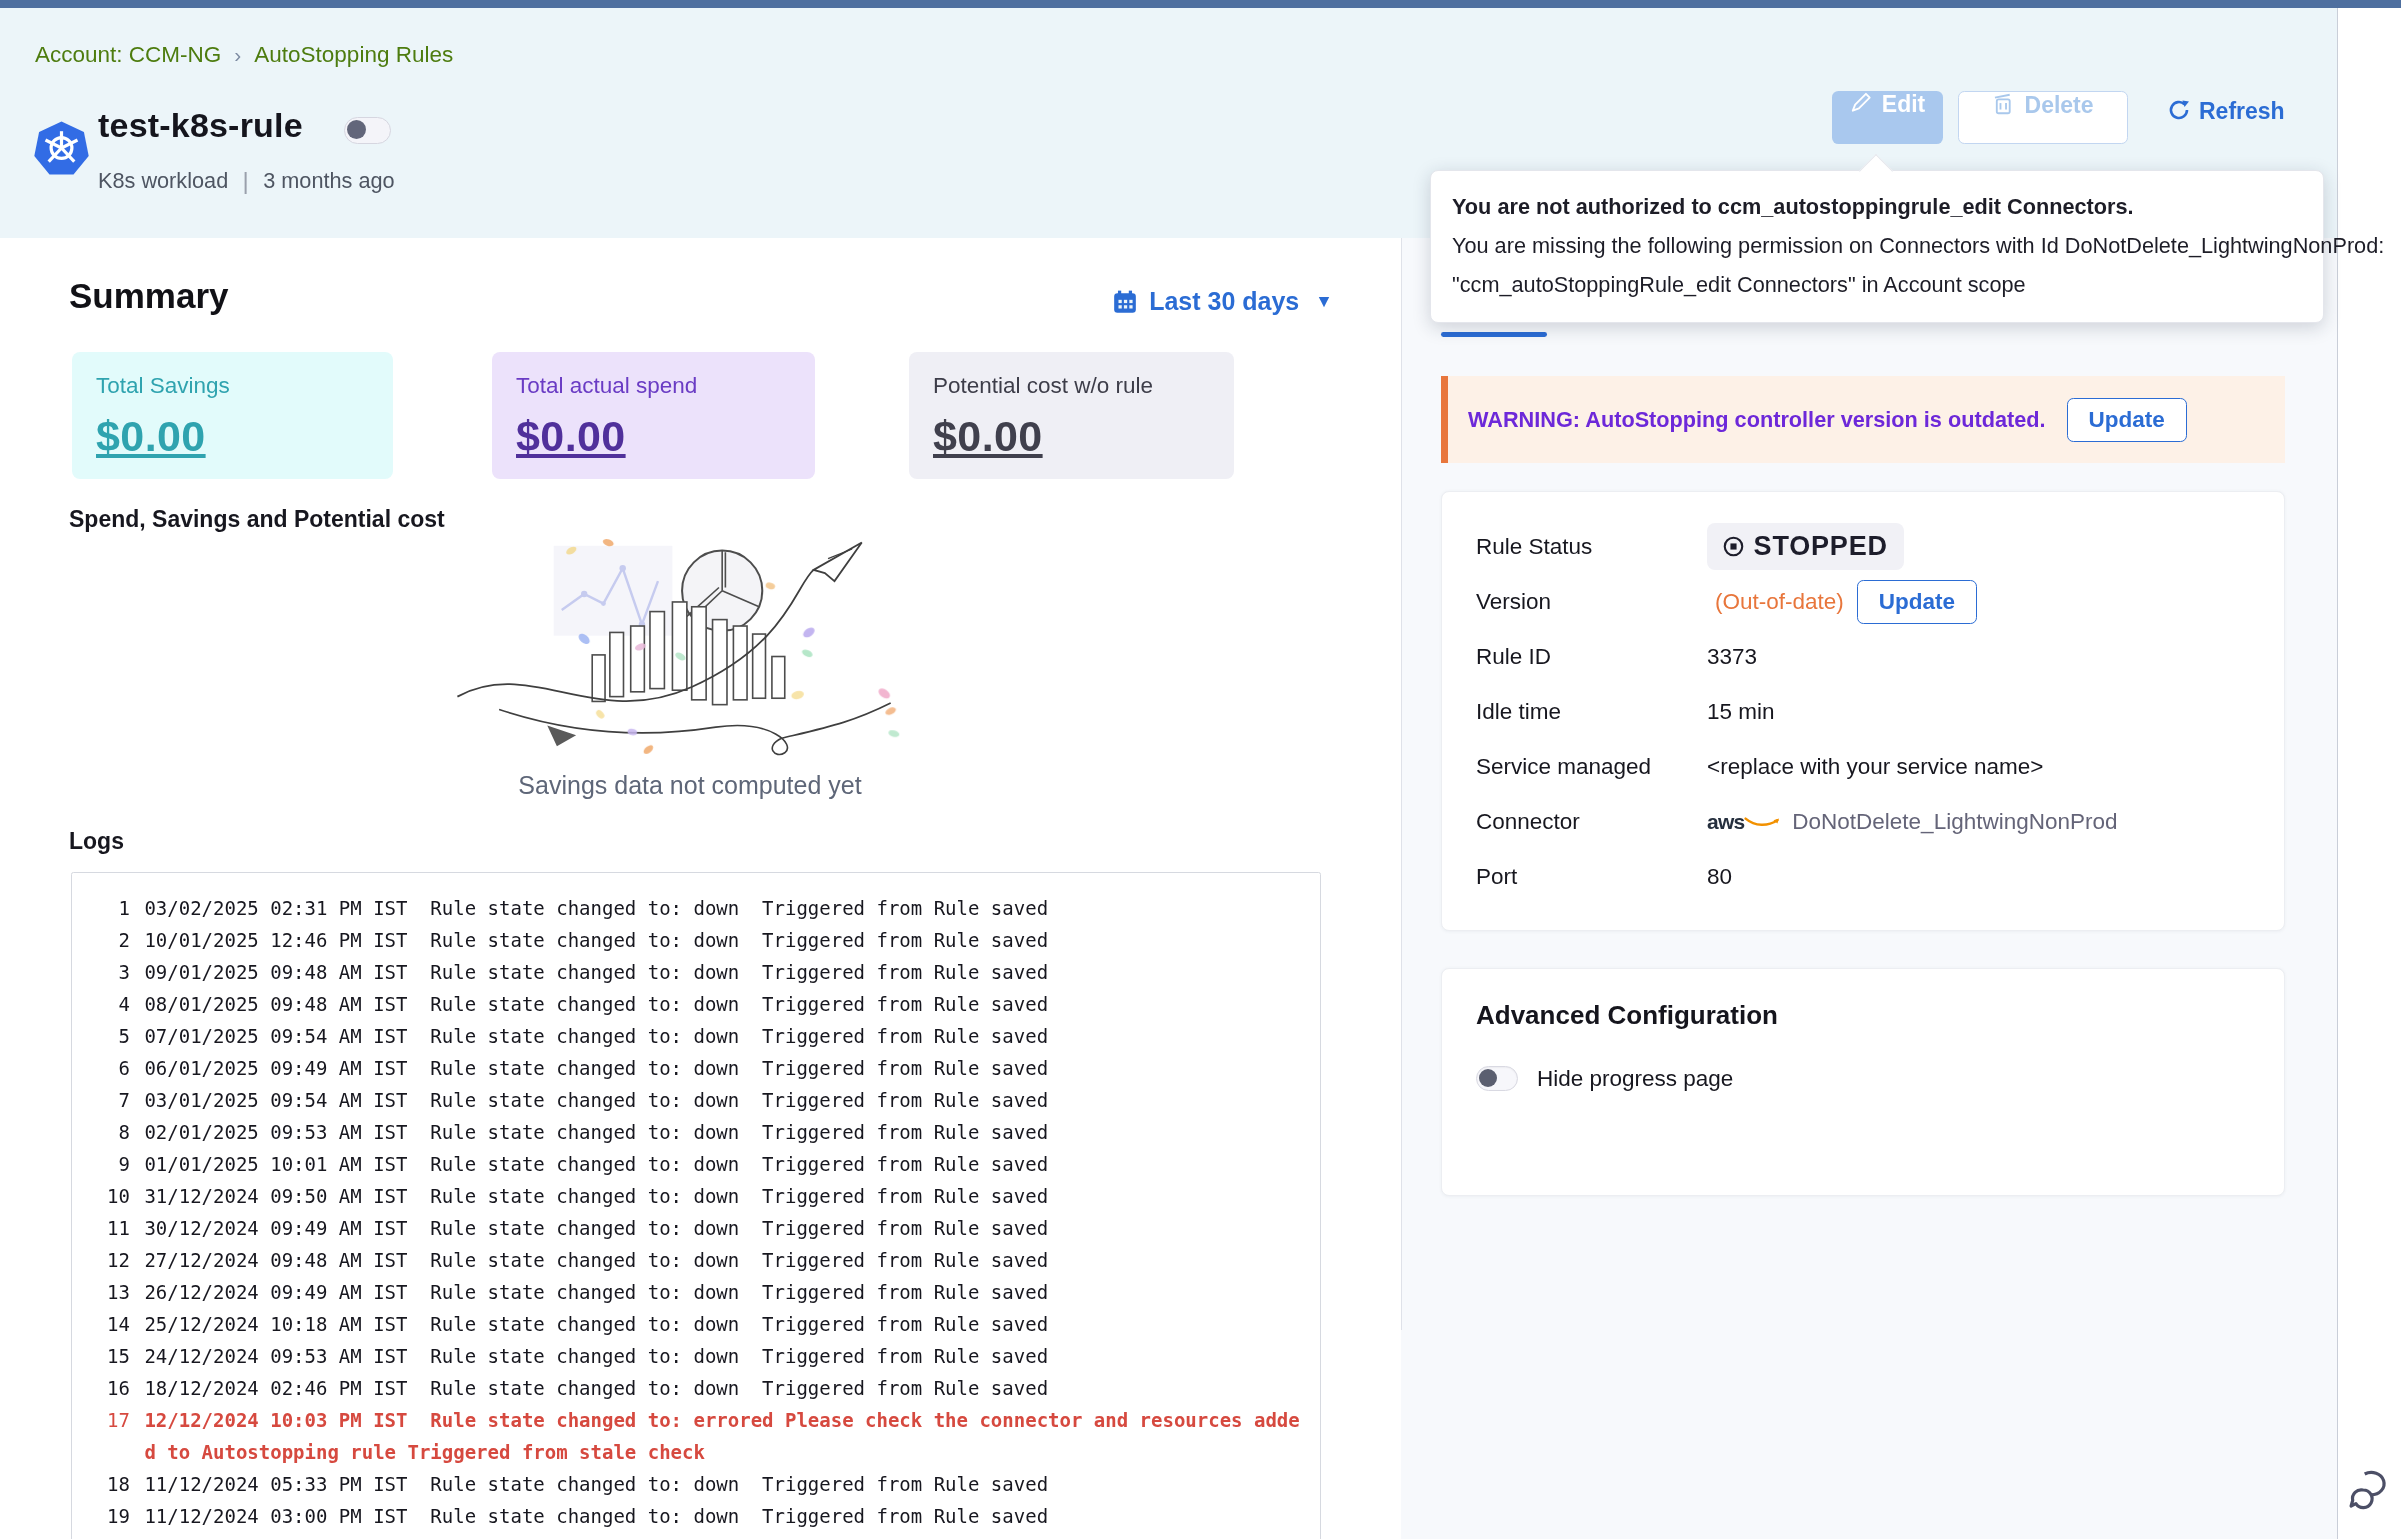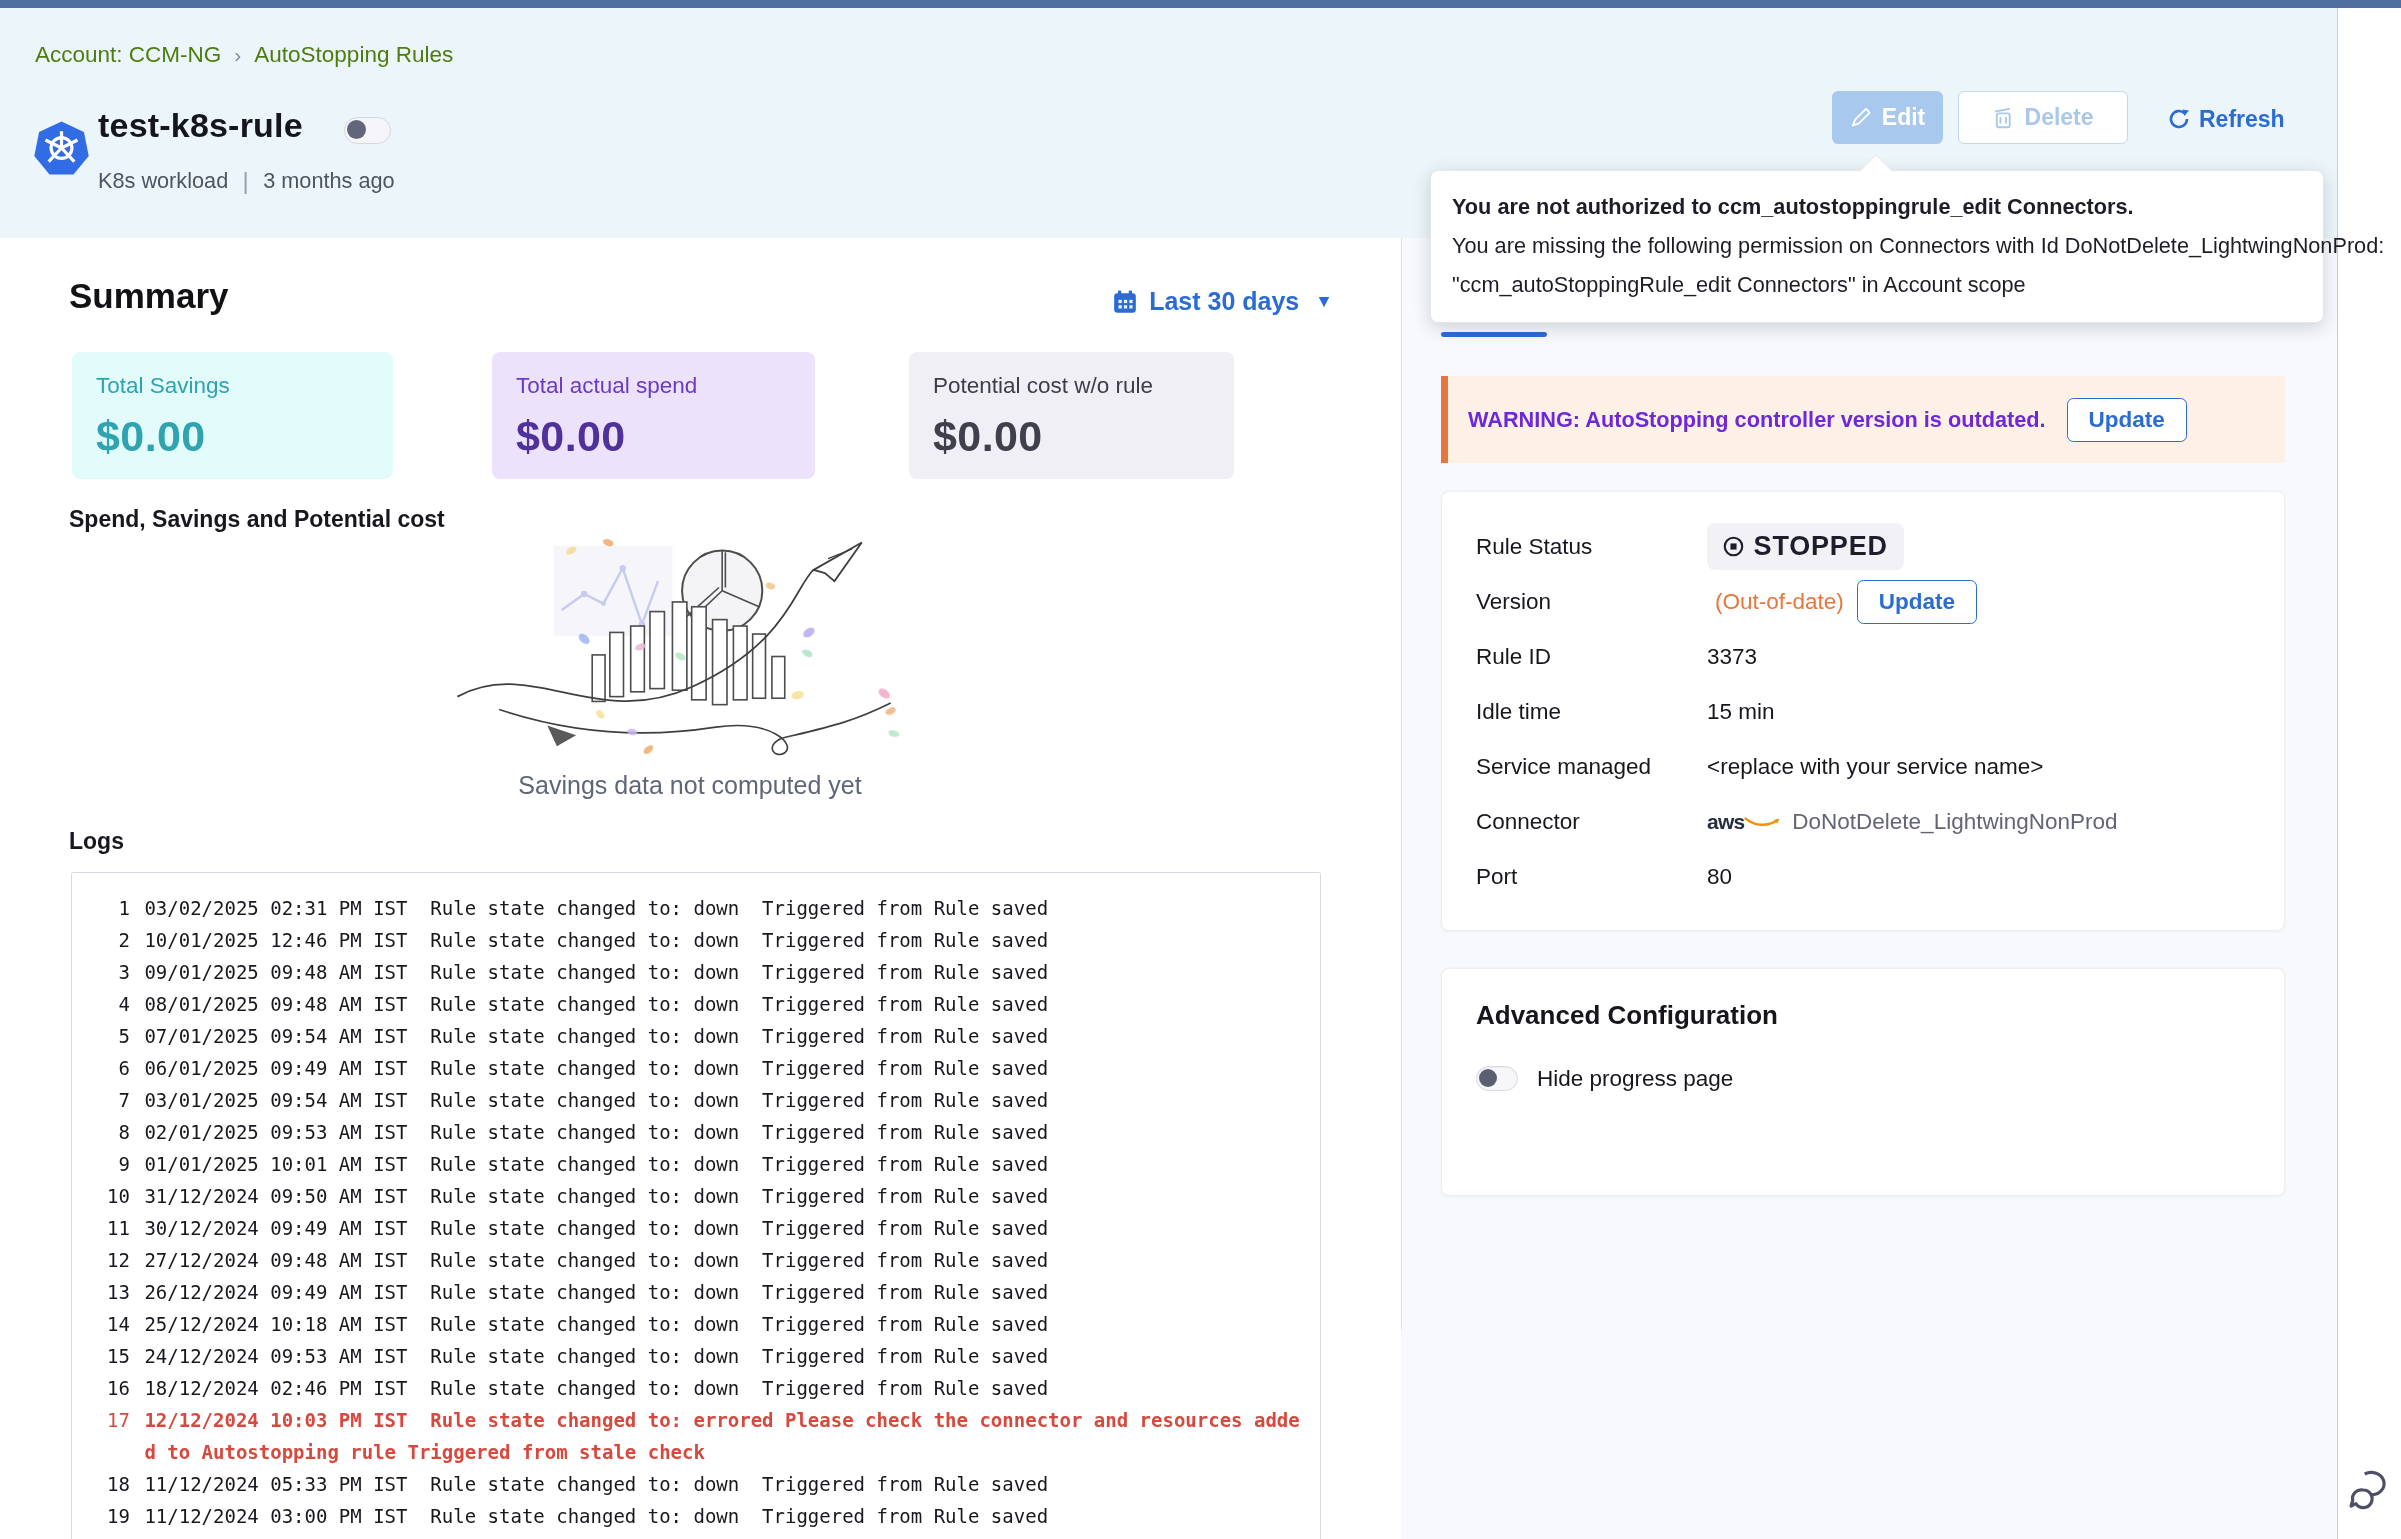--- a/index.html
+++ b/index.html
@@ -20,21 +20,21 @@
   #breadcrumb .sep { color:#7d8ba2; font-size:21px; }
   #breadcrumb a { color:#4d7c0f; text-decoration:none; cursor:pointer; }
   #k8s-icon { left:34px; top:120px; width:55px; height:56px; }
   #rule-title { left:98px; top:106px; font-size:34px; font-weight:bold; color:#15151d; letter-spacing:0.2px; }
   #title-toggle { left:344px; top:117px; width:47px; height:27px; border-radius:13.6px; background:#f4f4f9; border:1.6px solid #d6d6e0; }
   #title-toggle .knob { position:absolute; left:2.4px; top:2.4px; width:19px; height:19px; border-radius:50%; background:#62667a; }
   #subtitle { left:98px; top:167px; font-size:21.7px; color:#4e5562; display:flex; align-items:center; gap:14.4px; }
   #subtitle .pipe { color:#9aa0ac; font-size:24px; font-weight:300; }
 
   
-  .hbtn { display:flex; align-items:center; justify-content:center; gap:9.6px; font-weight:bold; font-size:23px; border-radius:6.4px; cursor:pointer; }
+  .hbtn { display:flex; align-items:flex-start; justify-content:center; gap:9.6px; font-weight:bold; font-size:23px; border-radius:6.4px; cursor:pointer; }
   #edit-btn { left:1832px; top:91px; width:111px; height:53px; background:#a9c8ee; color:#ffffff; }
   #delete-btn { left:1958px; top:91px; width:170px; height:53px; background:#ffffff; border:1.6px solid #c2d6f1; color:#a9c8ec; }
   #refresh-btn { left:2167px; top:98px; height:42px; color:#2b6cd4; gap:8px; }
 
   
   #perm-tooltip { left:1430px; top:170px; width:894px; min-height:128px; background:#ffffff; border:0.8px solid #e4e6ec; border-radius:8px; box-shadow:0 4.8px 17.7px rgba(30,40,60,.18); padding:16px 21px 17.7px 21px; z-index:40; }
   #perm-tooltip .arrow { position:absolute; top:-12px; left:433px; width:24px; height:24px; background:#ffffff; transform:rotate(45deg); border-left:0.8px solid #e4e6ec; border-top:0.8px solid #e4e6ec; }
   #perm-tooltip p { font-size:21.7px; line-height:39px; color:#1d1d27; white-space:nowrap; }
   #perm-tooltip p.b { font-weight:bold; }
 
@@ -43,21 +43,21 @@
   #date-range { left:1112px; top:287px; display:flex; align-items:center; gap:11.2px; color:#2b6cd4; font-size:25px; font-weight:bold; cursor:pointer; }
   #date-range .caret { font-size:17.7px; margin-left:4.8px; }
   .sum-card { top:352px; height:127px; border-radius:8px; padding:21px 24px; }
   #card-savings { left:72px; width:321px; background:#e2fbfb; }
   #card-savings .lbl, #card-savings .val { color:#2fa3af; }
   #card-spend { left:492px; width:323px; background:#ece2fb; }
   #card-spend .lbl { color:#6a3cc4; } #card-spend .val { color:#50309b; }
   #card-potential { left:909px; width:325px; background:#efeff5; }
   #card-potential .lbl { color:#3d3d49; } #card-potential .val { color:#40404d; }
   .sum-card .lbl { font-size:22.5px; }
-  .sum-card .val { font-size:43px; font-weight:bold; margin-top:13px; letter-spacing:0.4px; }
+  .sum-card .val { font-size:43px; font-weight:bold; margin-top:13px; letter-spacing:0.4px;text-decoration:underline; }
 
   #chart-heading { left:69px; top:506px; font-size:23px; font-weight:bold; color:#17171f; }
   #illustration { left:451px; top:536px; width:491px; height:233px; }
   #empty-msg { left:369px; top:771px; width:642px; text-align:center; font-size:25px; color:#5e6678; }
 
   
   #logs-heading { left:69px; top:828px; font-size:23px; font-weight:bold; color:#17171f; }
   #log-box { left:71px; top:872px; width:1250px; height:722px; background:#ffffff; border:1.6px solid #d6d9e0; border-radius:2.4px; padding:19px 16px 16px 21px; overflow:hidden; }
   .log-row { display:flex; font-family:"DejaVu Sans Mono", monospace; font-size:19px; line-height:32px; color:#17171f; }
   .log-num { width:37px; text-align:right; flex:0 0 37px; }

